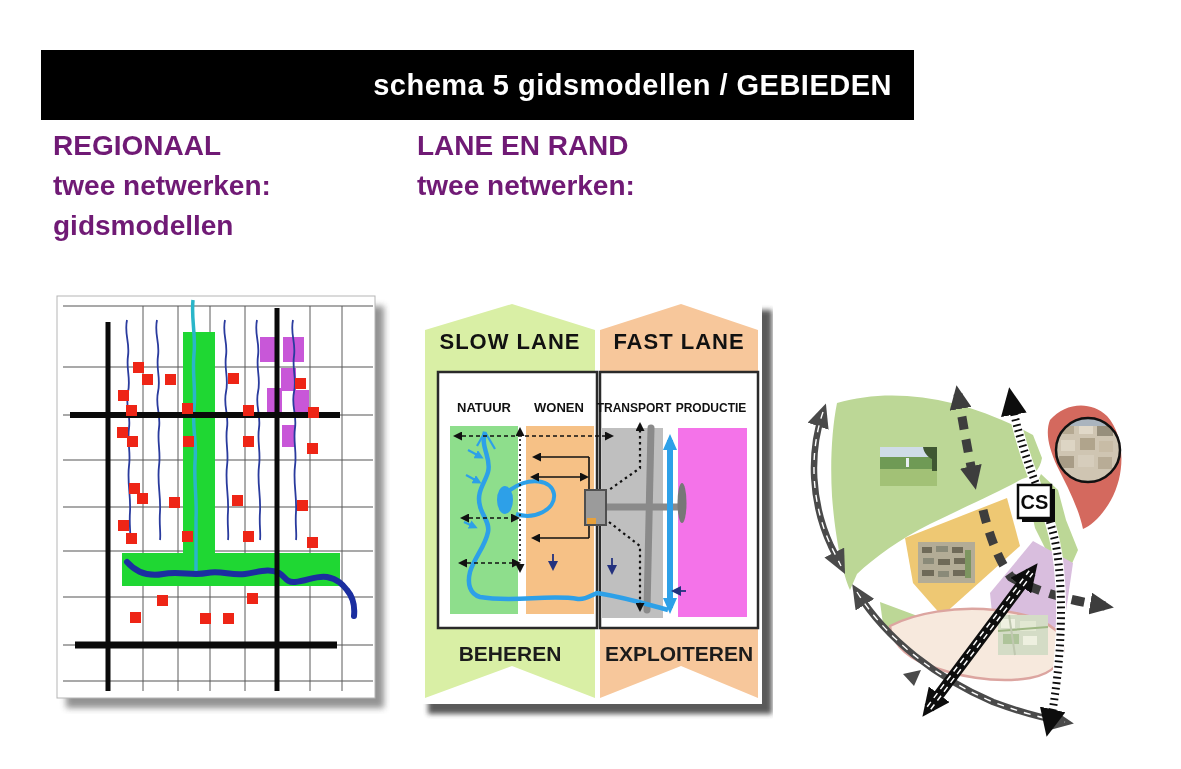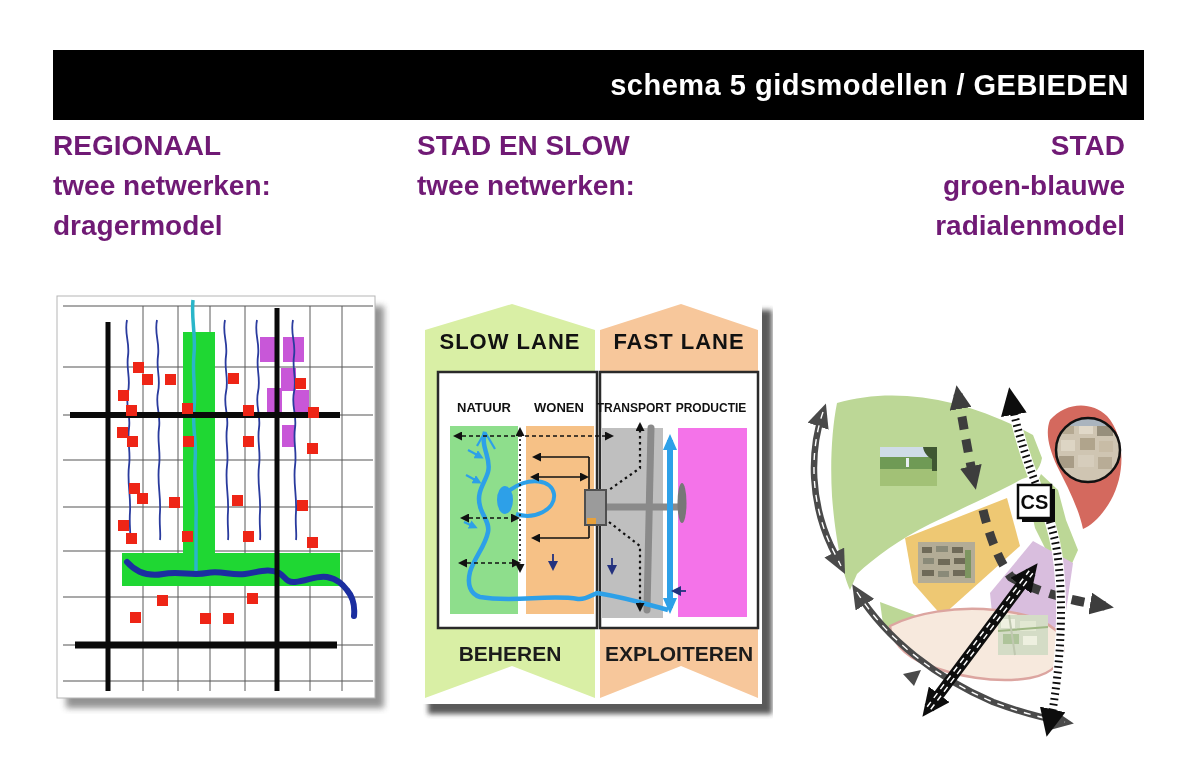--- a/index.html
+++ b/index.html
@@ -1,47 +1,42 @@
 <!DOCTYPE html>
 <html><head>
 <meta charset="utf-8">
 <style>
   html,body{margin:0;padding:0;background:#ffffff;}
   #page{position:relative;width:1181px;height:769px;background:#ffffff;overflow:hidden;
         font-family:"Liberation Sans",sans-serif;}
-  #title-bar{position:absolute;left:41px;top:50px;width:1091px;height:70px;
-             display:flex;align-items:center;justify-content:flex-end;box-sizing:border-box;padding-right:15px;margin-left:12px;}
+  #title-bar{position:absolute;left:41px;top:50px;width:873px;height:70px;
+             display:flex;align-items:center;justify-content:flex-end;box-sizing:border-box;padding-right:22px;}
   #title-bar .t{font-size:29px;font-weight:bold;letter-spacing:0.5px;}
   .colhead{position:absolute;top:126px;font-size:28px;font-weight:bold;line-height:40px;color:#701a75;white-space:nowrap;}
   .colhead.right{text-align:right;}
   .fig{position:absolute;}
   svg text{font-family:"Liberation Sans",sans-serif;}
 </style>
 </head>
 <body>
 
 <div id="page">
 
   <div id="title-bar" style="background:#000000;">
     <span class="t" style="color:#ffffff;">schema 5 gidsmodellen / GEBIEDEN</span>
   </div>
 
   <div class="colhead" style="left:53px;">
     <div>REGIONAAL</div>
     <div>twee netwerken:</div>
-    <div>dragermodel</div>
+    <div>gidsmodellen</div>
   </div>
   <div class="colhead" style="left:417px;">
-    <div>STAD EN SLOW</div>
+    <div>LANE EN RAND</div>
     <div>twee netwerken:</div>
-  </div>
-  <div class="colhead right" style="right:56px;">
-    <div>STAD</div>
-    <div>groen-blauwe</div>
-    <div>radialenmodel</div>
   </div>
 
   <svg class="fig" style="left:55px;top:294px;" width="335" height="420" viewBox="0 0 335 420">
     <defs>
       <filter id="a-sh" x="-20%" y="-20%" width="150%" height="150%">
           <feGaussianBlur stdDeviation="3"></feGaussianBlur>
         </filter>
     </defs>
     <rect x="11" y="12" width="318" height="402" fill="#3a3a3a" opacity="0.55" filter="url(#a-sh)"></rect>
     <rect x="2" y="2" width="318" height="402" fill="#ffffff" stroke="#b5b5b5"></rect>

